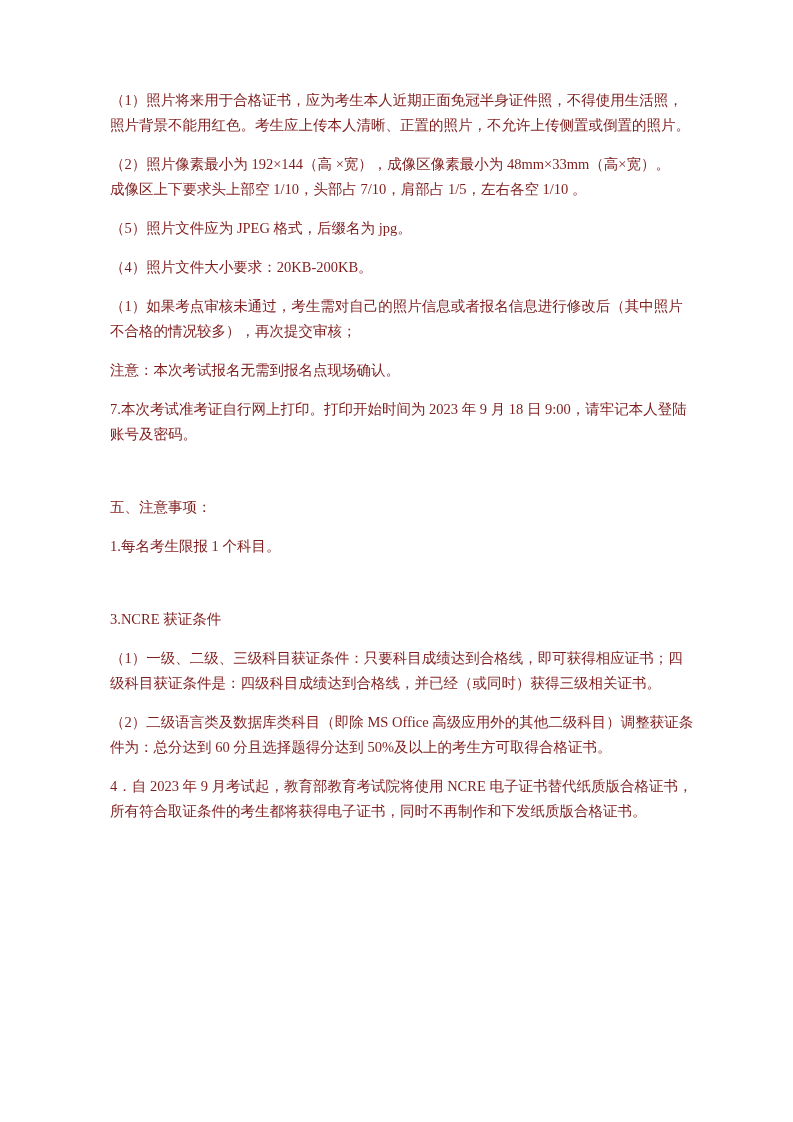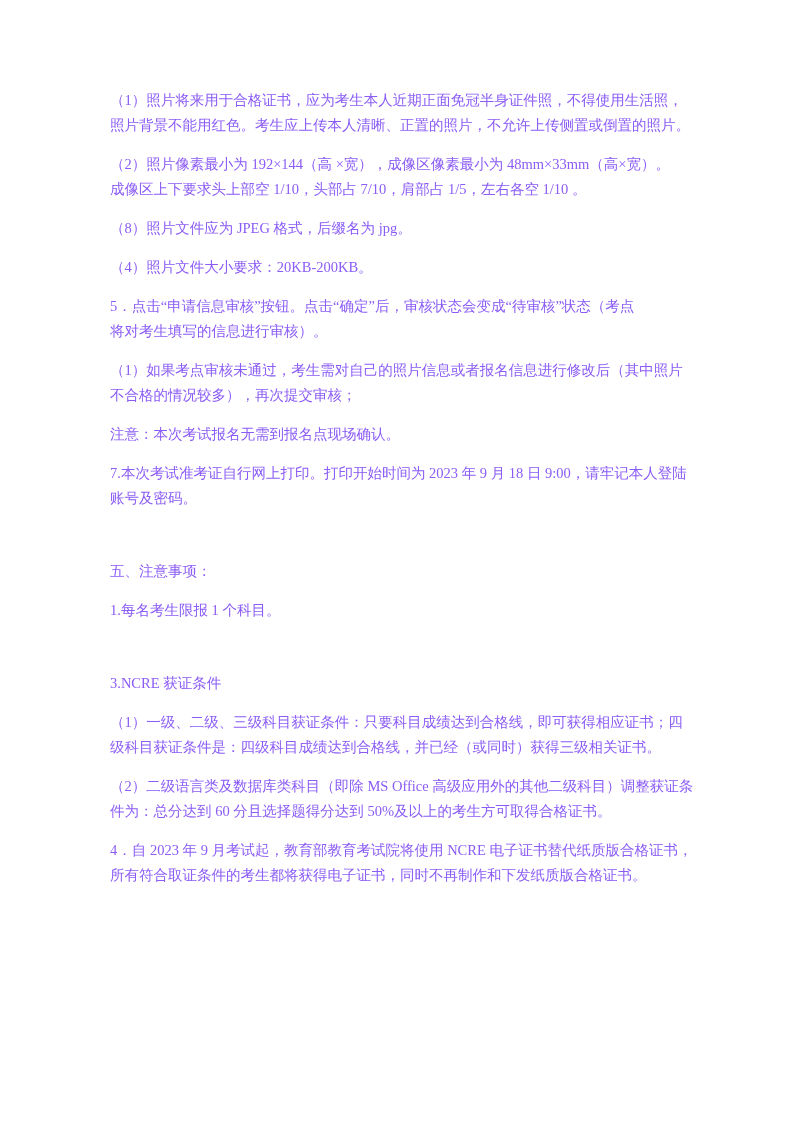--- a/index.html
+++ b/index.html
@@ -16,42 +16,40 @@
     box-sizing: border-box;
     width: 793px;
     height: 1122px;
     background: #ffffff;
     padding: 88px 97px 40px 110px;
   }
   .page p {
     font-family: "Liberation Serif", "DejaVu Serif", serif;
     font-size: 14.5px;
     line-height: 25px;
-    color: #8b5cf6;
+    color: #7f1d1d;
     margin: 0 0 14px 0;
     white-space: pre-wrap;
     word-break: break-all;
   }
   .page p.heading {
     margin-bottom: 14px;
     margin-top: 48px;
   }
 </style>
 </head>
 <body>
 
 <div class="page">
   <p>（1）照片将来用于合格证书，应为考生本人近期正面免冠半身证件照，不得使用生活照，
 照片背景不能用红色。考生应上传本人清晰、正置的照片，不允许上传侧置或倒置的照片。</p>
   <p>（2）照片像素最小为 192×144（高 ×宽），成像区像素最小为 48mm×33mm（高×宽）。
 成像区上下要求头上部空 1/10，头部占 7/10，肩部占 1/5，左右各空 1/10 。</p>
-  <p>（8）照片文件应为 JPEG 格式，后缀名为 jpg。</p>
+  <p>（5）照片文件应为 JPEG 格式，后缀名为 jpg。</p>
   <p>（4）照片文件大小要求：20KB-200KB。</p>
-  <p>5．点击“申请信息审核”按钮。点击“确定”后，审核状态会变成“待审核”状态（考点
-将对考生填写的信息进行审核）。</p>
   <p>（1）如果考点审核未通过，考生需对自己的照片信息或者报名信息进行修改后（其中照片
 不合格的情况较多），再次提交审核；</p>
   <p>注意：本次考试报名无需到报名点现场确认。</p>
   <p>7.本次考试准考证自行网上打印。打印开始时间为 2023 年 9 月 18 日 9:00，请牢记本人登陆
 账号及密码。</p>
   <p class="heading">五、注意事项：</p>
   <p>1.每名考生限报 1 个科目。</p>
   <p class="heading">3.NCRE 获证条件</p>
   <p>（1）一级、二级、三级科目获证条件：只要科目成绩达到合格线，即可获得相应证书；四
 级科目获证条件是：四级科目成绩达到合格线，并已经（或同时）获得三级相关证书。</p>

